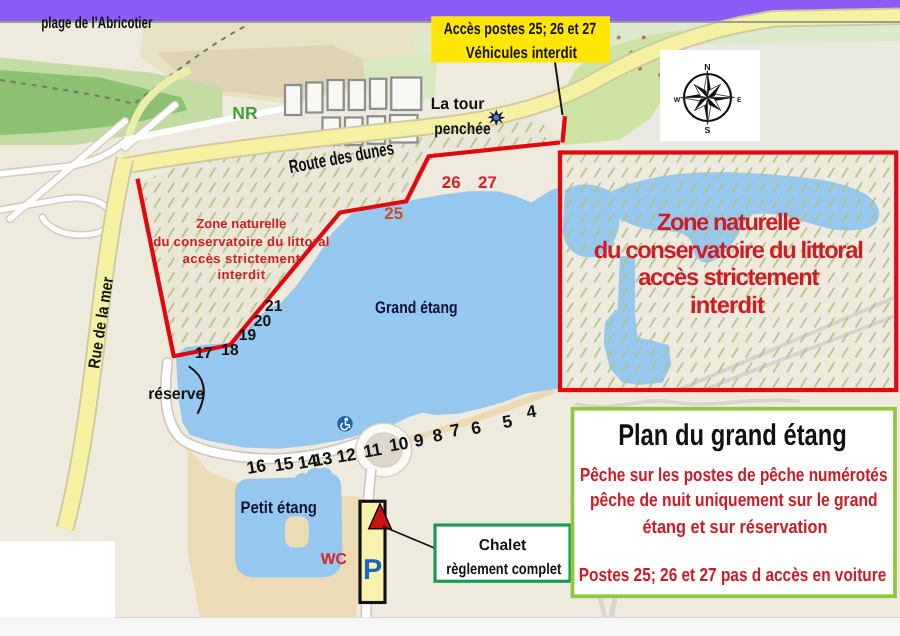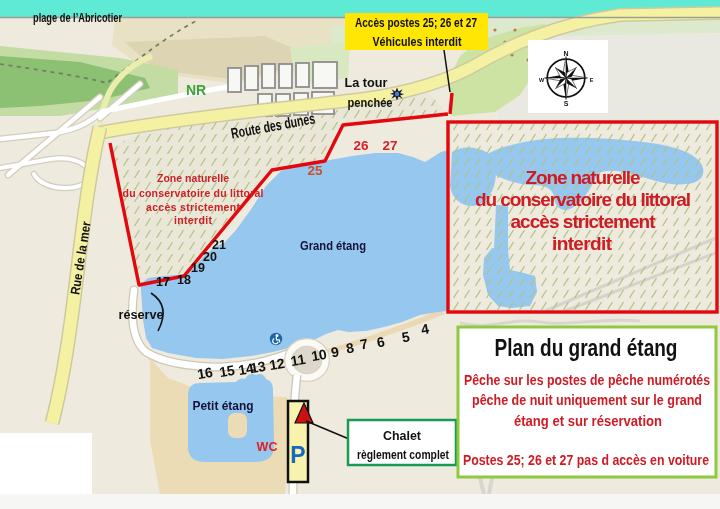--- a/index.html
+++ b/index.html
@@ -1,16 +1,16 @@
 <!DOCTYPE html>
 <html><head>
 <meta charset="utf-8">
 <style>
 html,body{margin:0;padding:0;}
-#page{position:relative;width:720px;height:509px;background:#5eead4;font-family:"Liberation Sans",sans-serif;overflow:hidden;}
+#page{position:relative;width:720px;height:509px;background:#8b5cf6;font-family:"Liberation Sans",sans-serif;overflow:hidden;}
 text{font-family:"Liberation Sans",sans-serif;}
 </style>
 </head>
 <body>
 <div id="page">
 <svg width="720" height="509" viewBox="0 0 720 509">
 <defs>
 <pattern id="hatch" width="11" height="12" patternUnits="userSpaceOnUse">
 <line x1="2.5" y1="10" x2="7.5" y2="2" stroke="#aec384" stroke-width="1.25"></line>
 </pattern>

